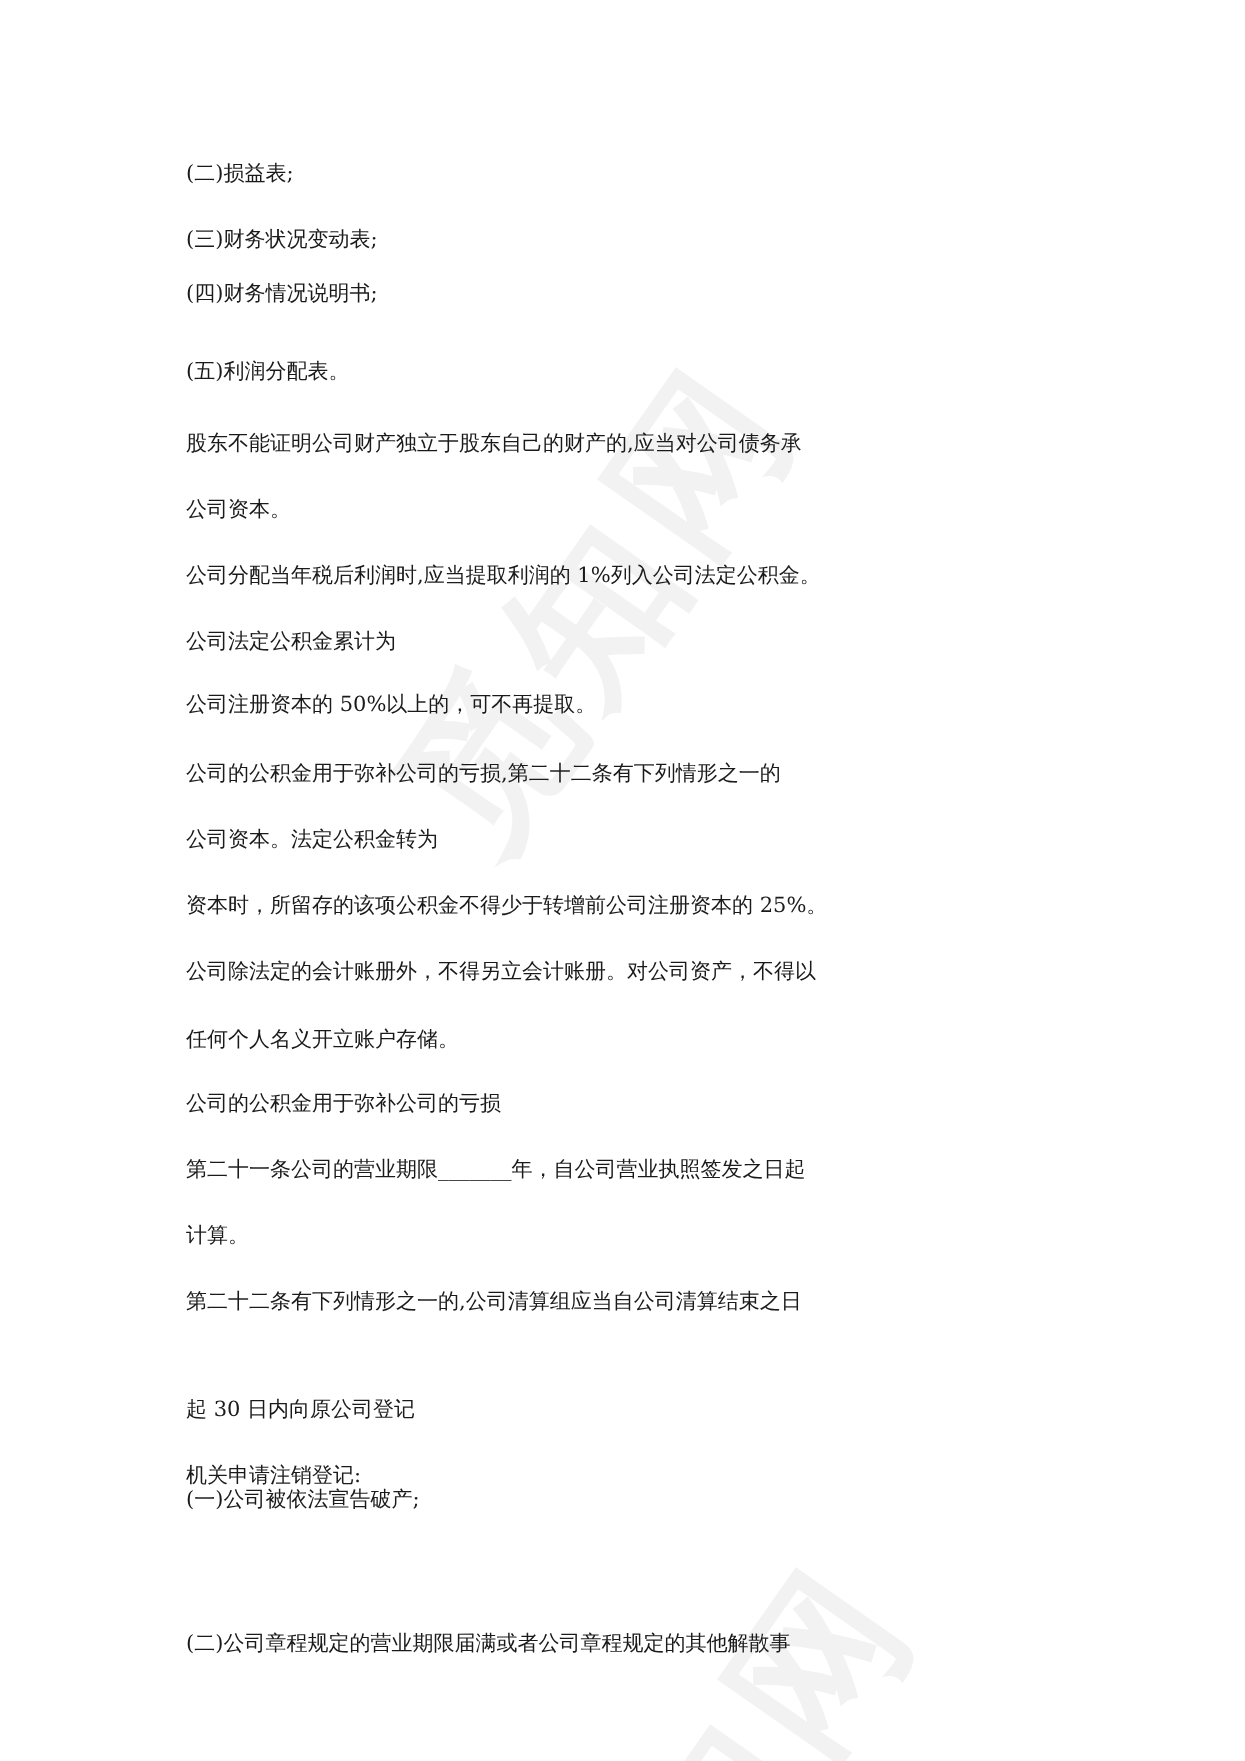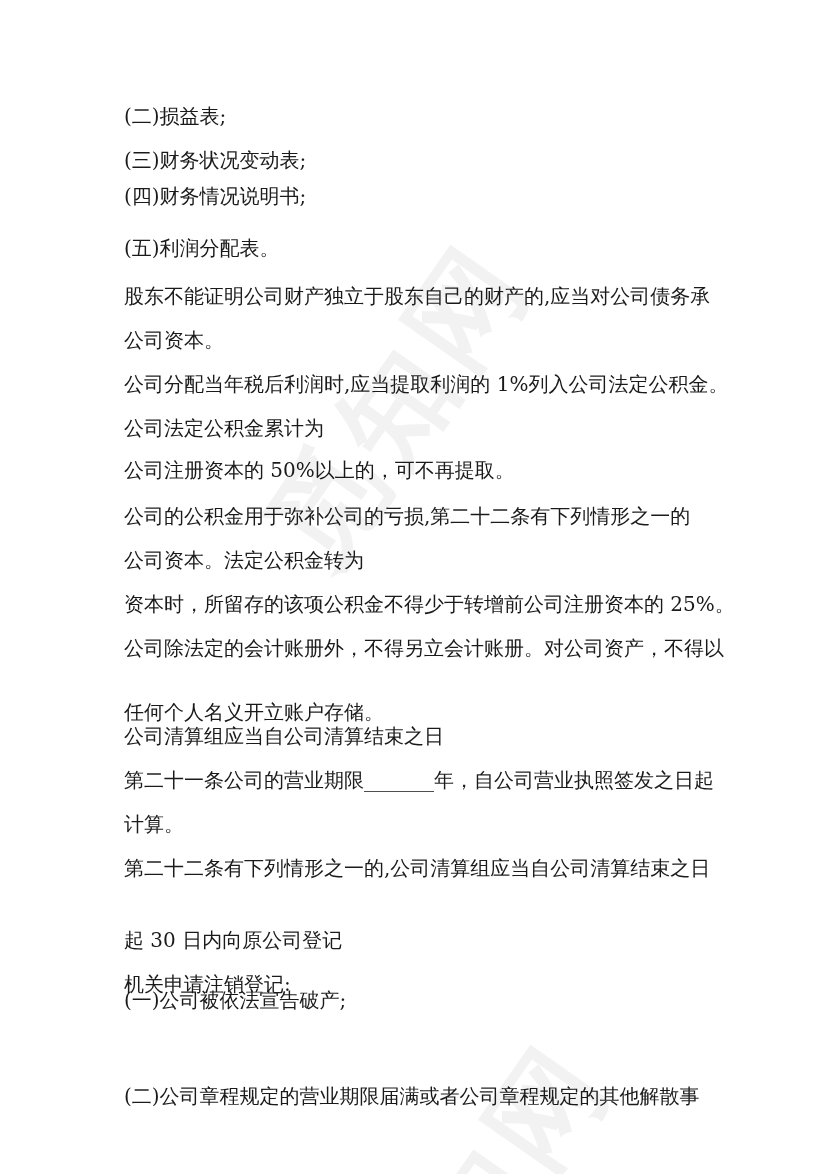--- a/index.html
+++ b/index.html
@@ -5,21 +5,21 @@
     html, body { margin: 0; padding: 0; background: #ffffff; }
     body { width: 830px; height: 1174px; position: relative; overflow: hidden;
            font-family: "DejaVu Serif", "Liberation Serif", serif; color: #1a1a1a; }
     .page { position: absolute; left: 0; top: 0; width: 830px; height: 1174px; }
     .watermark { position: absolute; font-family: "DejaVu Sans", sans-serif; font-weight: bold;
                  color: #f2f2f2; font-size: 110px; letter-spacing: 10px; white-space: nowrap;
                  transform: rotate(-55deg); transform-origin: center; user-select: none; z-index: 0; }
     .wm1 { left: 220px; top: 330px; }
     .wm2 { left: 300px; top: 1130px; }
     .content { position: absolute; left: 124px; top: 106px; width: 600px; z-index: 1; }
-    .line { font-size: 20px; line-height: 20px; height: 20px; white-space: nowrap;
+    .line { font-size: 14px; line-height: 20px; height: 20px; white-space: nowrap;
             position: absolute; left: 0; }
   </style>
 </head>
 <body>
 
 <div class="page">
   <div class="watermark wm1">觅知网</div>
   <div class="watermark wm2">觅知网</div>
 
   <div class="content">
@@ -29,22 +29,22 @@
     <div class="line" style="top:132px">(五)利润分配表。</div>
     <div class="line" style="top:180px">股东不能证明公司财产独立于股东自己的财产的,应当对公司债务承</div>
     <div class="line" style="top:224px">公司资本。</div>
     <div class="line" style="top:268px">公司分配当年税后利润时,应当提取利润的 1%列入公司法定公积金。</div>
     <div class="line" style="top:312px">公司法定公积金累计为</div>
     <div class="line" style="top:354px">公司注册资本的 50%以上的，可不再提取。</div>
     <div class="line" style="top:400px">公司的公积金用于弥补公司的亏损,第二十二条有下列情形之一的</div>
     <div class="line" style="top:444px">公司资本。法定公积金转为</div>
     <div class="line" style="top:488px">资本时，所留存的该项公积金不得少于转增前公司注册资本的 25%。</div>
     <div class="line" style="top:532px">公司除法定的会计账册外，不得另立会计账册。对公司资产，不得以</div>
-    <div class="line" style="top:596px">任何个人名义开立账户存储。</div>
-    <div class="line" style="top:620px">公司清算组应当自公司清算结束之日</div>
+    <div class="line" style="top:577px">任何个人名义开立账户存储。</div>
+    <div class="line" style="top:620px">公司的公积金用于弥补公司的亏损</div>
     <div class="line" style="top:664px">第二十一条公司的营业期限_______年，自公司营业执照签发之日起</div>
     <div class="line" style="top:708px">计算。</div>
     <div class="line" style="top:752px">第二十二条有下列情形之一的,公司清算组应当自公司清算结束之日</div>
     <div class="line" style="top:824px">起 30 日内向原公司登记</div>
     <div class="line" style="top:868px">机关申请注销登记:</div>
     <div class="line" style="top:884px">(一)公司被依法宣告破产;</div>
     <div class="line" style="top:980px">(二)公司章程规定的营业期限届满或者公司章程规定的其他解散事</div>
   </div>
 </div>
 

